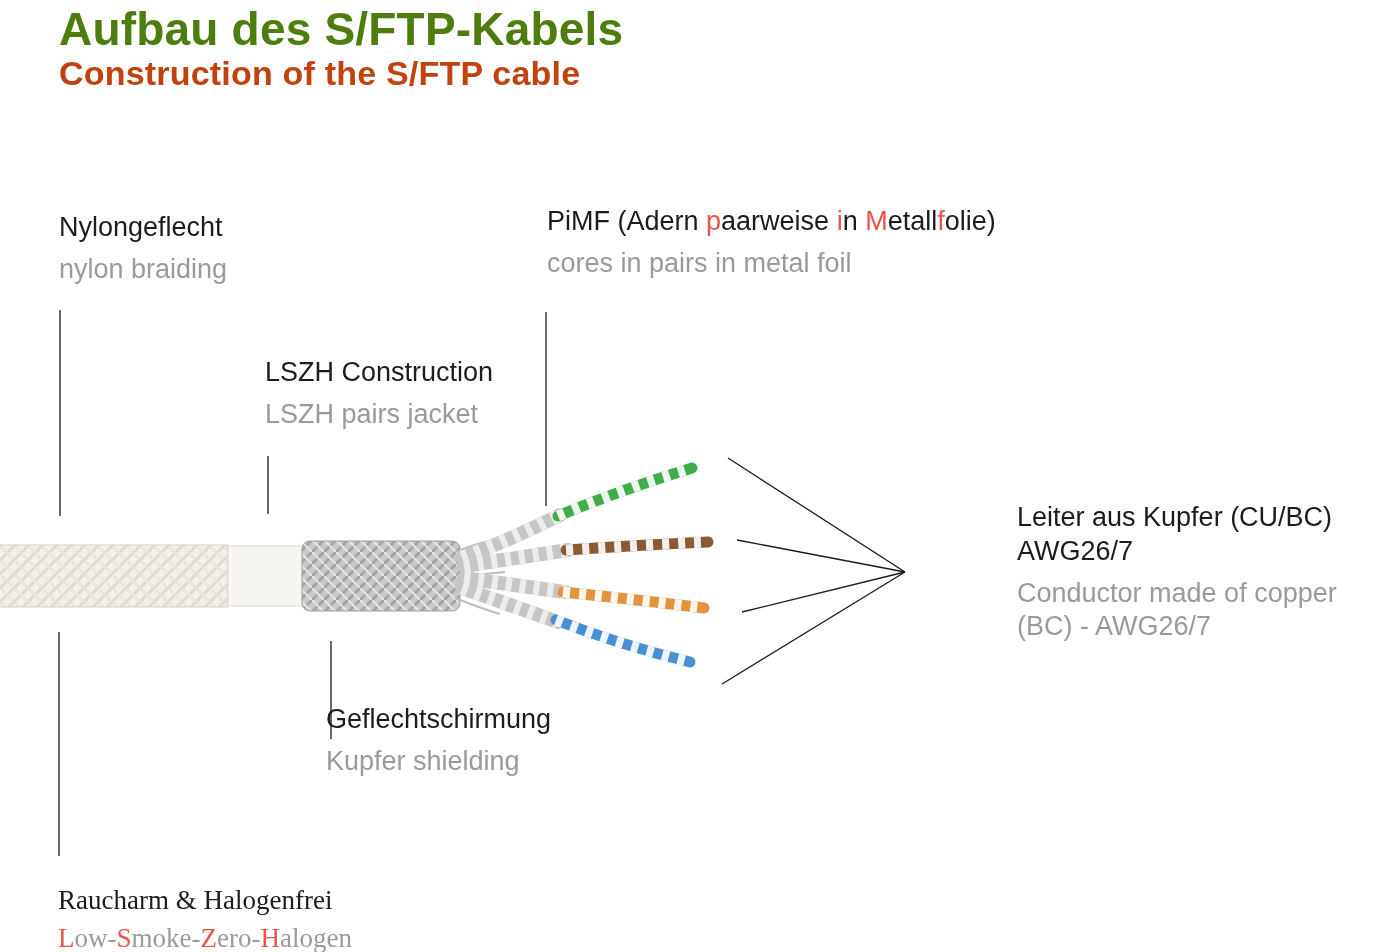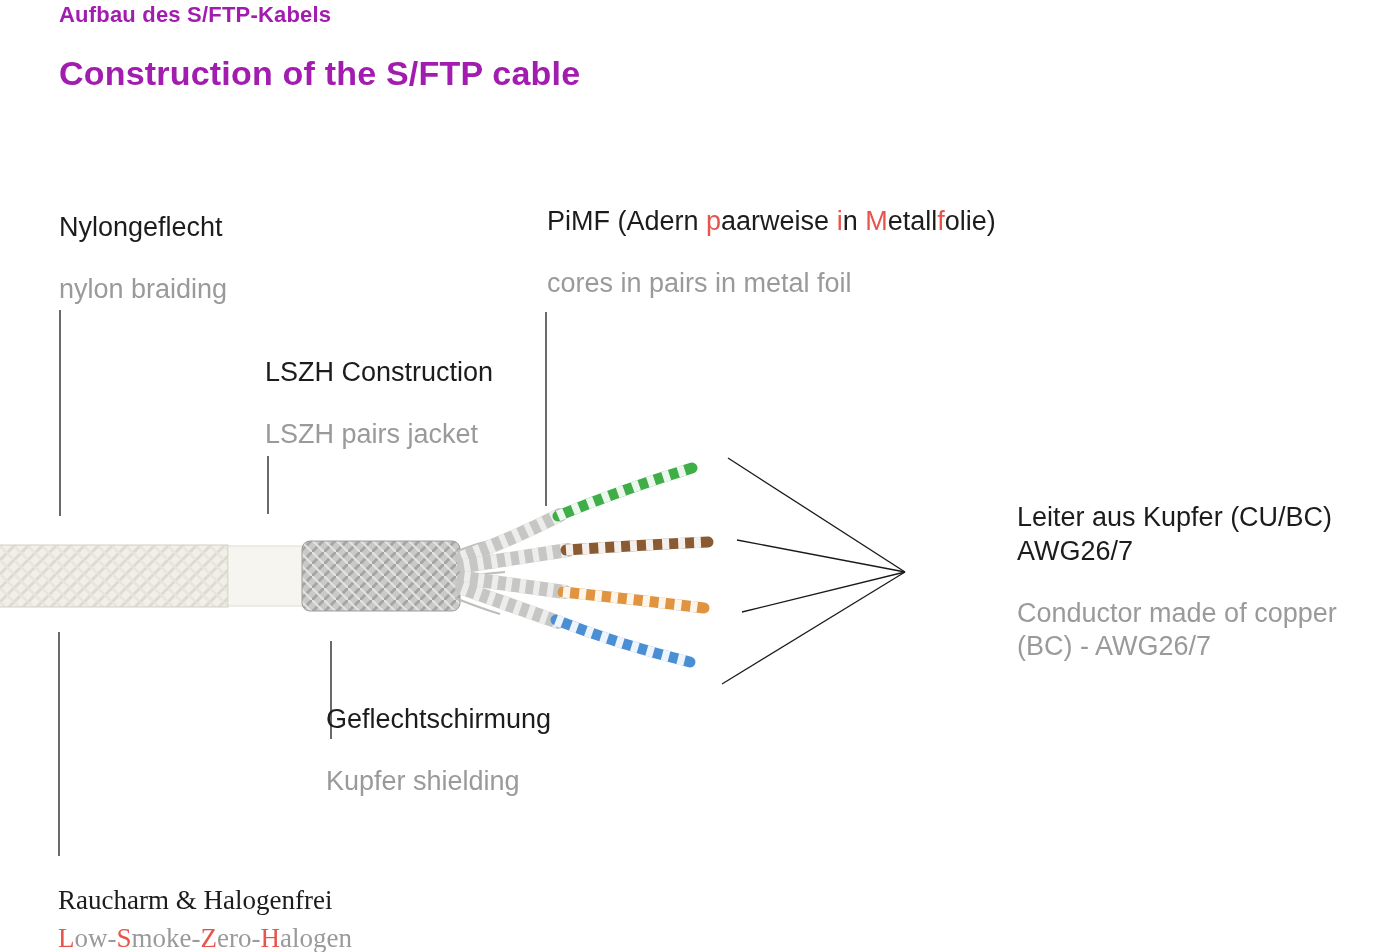--- a/index.html
+++ b/index.html
@@ -5,25 +5,25 @@
   html,body{margin:0;padding:0;background:#ffffff;}
   .page{
     position:relative;
     width:1385px;height:952px;
     background:#ffffff;
     overflow:hidden;
     font-family:"Liberation Sans","DejaVu Sans",sans-serif;
   }
   .abs{position:absolute;}
   h1,h2{margin:0;font-weight:700;}
-  .title-de{left:59px;top:2px;font-size:22px;color:#a21caf;letter-spacing:.2px;}
-  .title-en{left:59px;top:54px;font-size:34px;color:#a21caf;letter-spacing:.2px;}
+  .title-de{left:59px;top:2px;font-size:46px;color:#4d7c0f;letter-spacing:.2px;}
+  .title-en{left:59px;top:54px;font-size:34px;color:#c2410c;letter-spacing:.2px;}
   .label{line-height:1.25;}
   .label .de{font-size:27px;color:#1c1c1c;}
-  .label .en{font-size:27px;color:#9a9a9a;margin-top:28px;}
+  .label .en{font-size:27px;color:#9a9a9a;margin-top:8px;}
   .label .en.tight{margin-top:4px;}
   .multiline{white-space:pre-line;}
   .diagram-svg{left:0;top:0;}
 </style>
 </head>
 <body>
 
 <div class="page">
 
   <h1 class="abs title-de">Aufbau des S/FTP-Kabels</h1>

